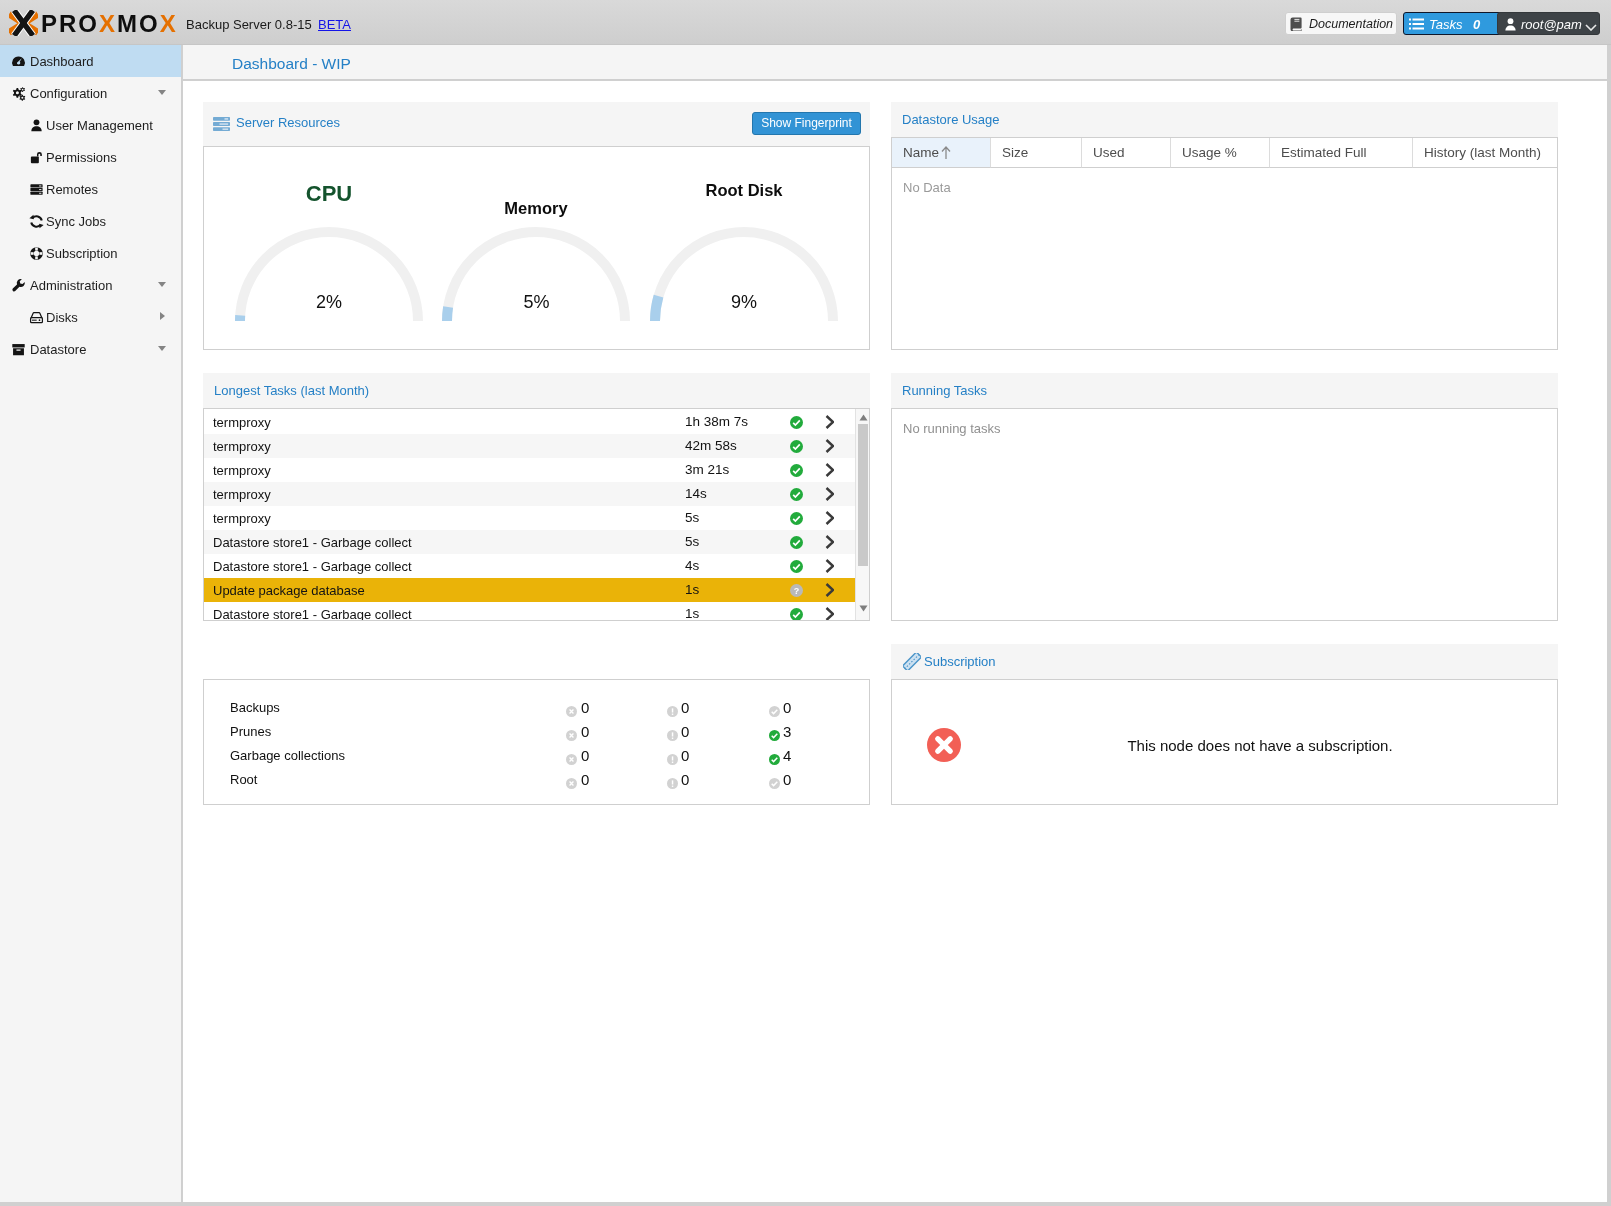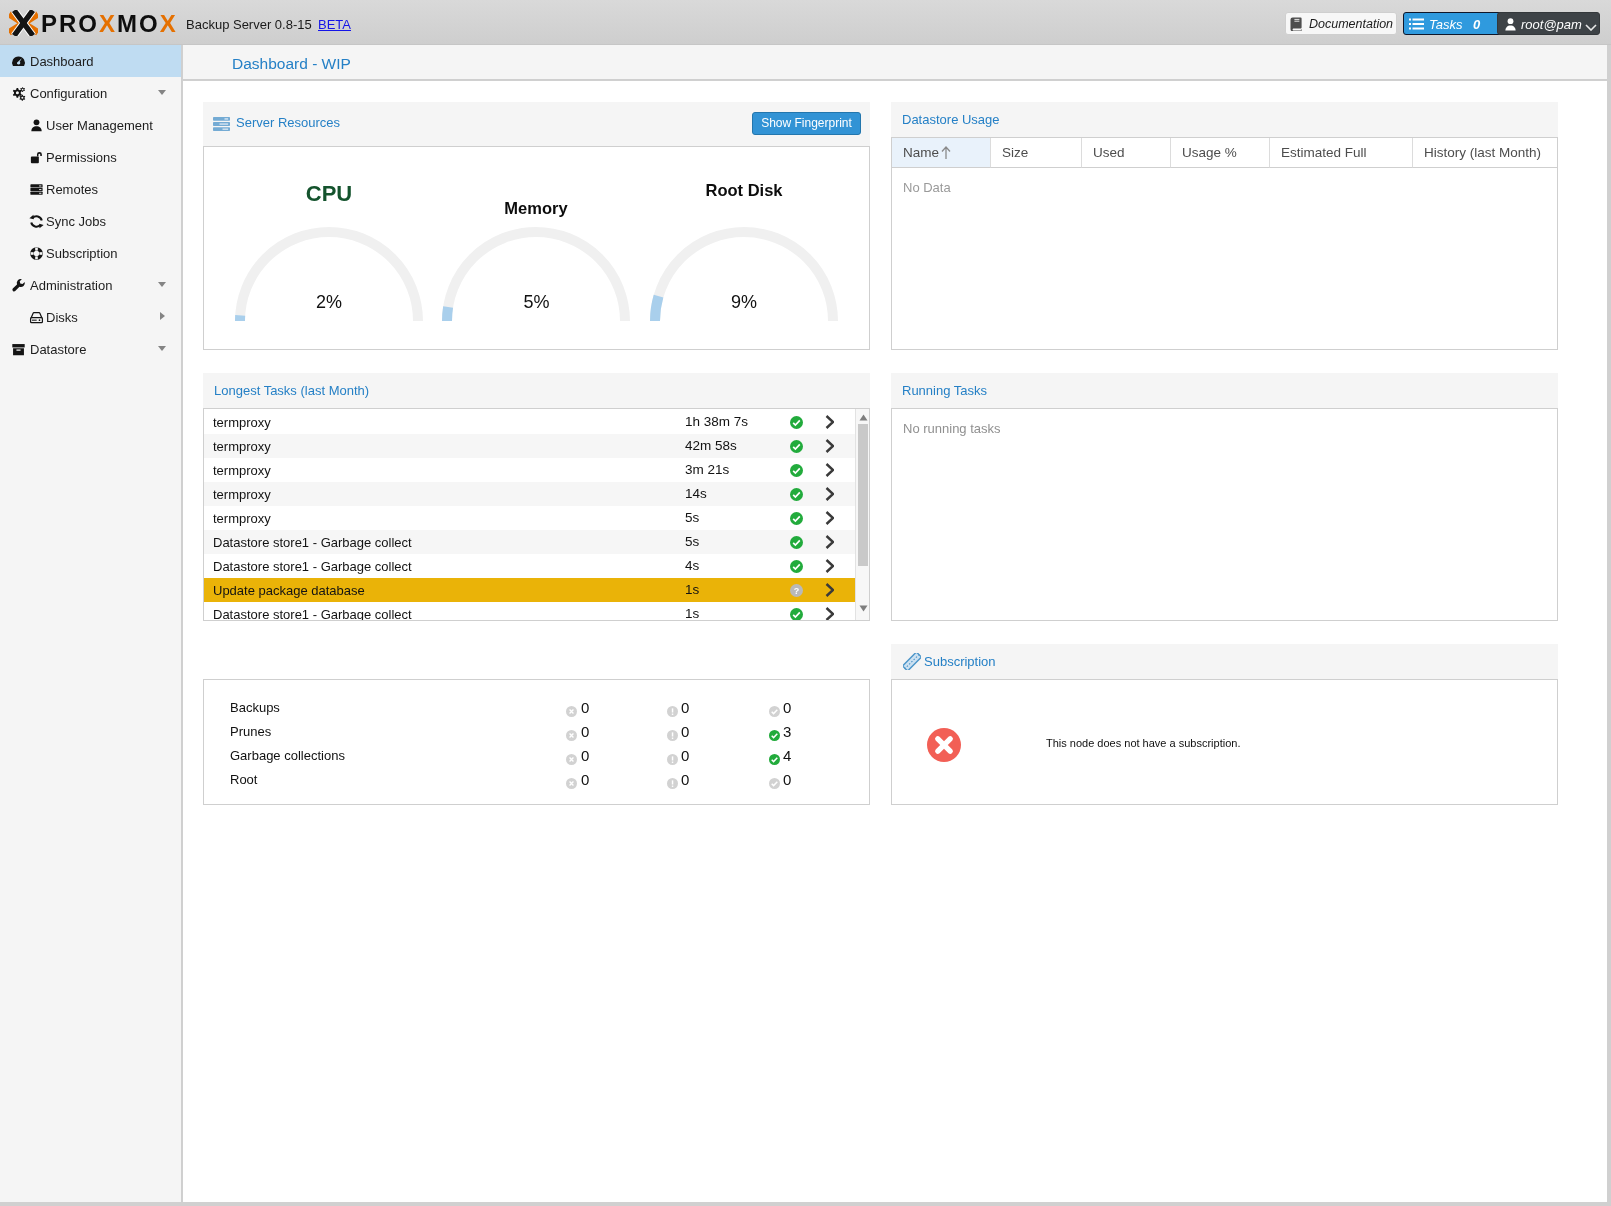--- a/index.html
+++ b/index.html
@@ -487,15 +487,15 @@
           <line x1="-1.5" y1="8.5" x2="19.5" y2="8.5" stroke="#4a94c8" stroke-width="1.1" stroke-dasharray="1.5 1.7"></line>
         </g>
       </svg>
     <div class="pt" style="left:33px;top:9.5px">Subscription</div>
   </div>
   <div class="panel-body" style="left:891px;top:679px;width:667px;height:126px">
     <svg style="position:absolute;left:35px;top:48px" width="34" height="34" viewBox="0 0 34 34">
         <circle cx="17" cy="17" r="17" fill="#f25f55"></circle>
         <path d="M17 13.2 L21.5 8.7 A 2.7 2.7 0 0 1 25.3 12.5 L20.8 17 L25.3 21.5 A 2.7 2.7 0 0 1 21.5 25.3 L17 20.8 L12.5 25.3 A 2.7 2.7 0 0 1 8.7 21.5 L13.2 17 L8.7 12.5 A 2.7 2.7 0 0 1 12.5 8.7 Z" fill="#fff"></path>
       </svg>
-    <div style="position:absolute;left:154px;top:57px;width:460px;font-size:11px;color:#111">This node does not have a subscription.</div>
+    <div style="position:absolute;left:138px;top:57px;width:460px;text-align:center;font-size:15px;color:#111">This node does not have a subscription.</div>
   </div>
 </div>
 
 </body></html>

